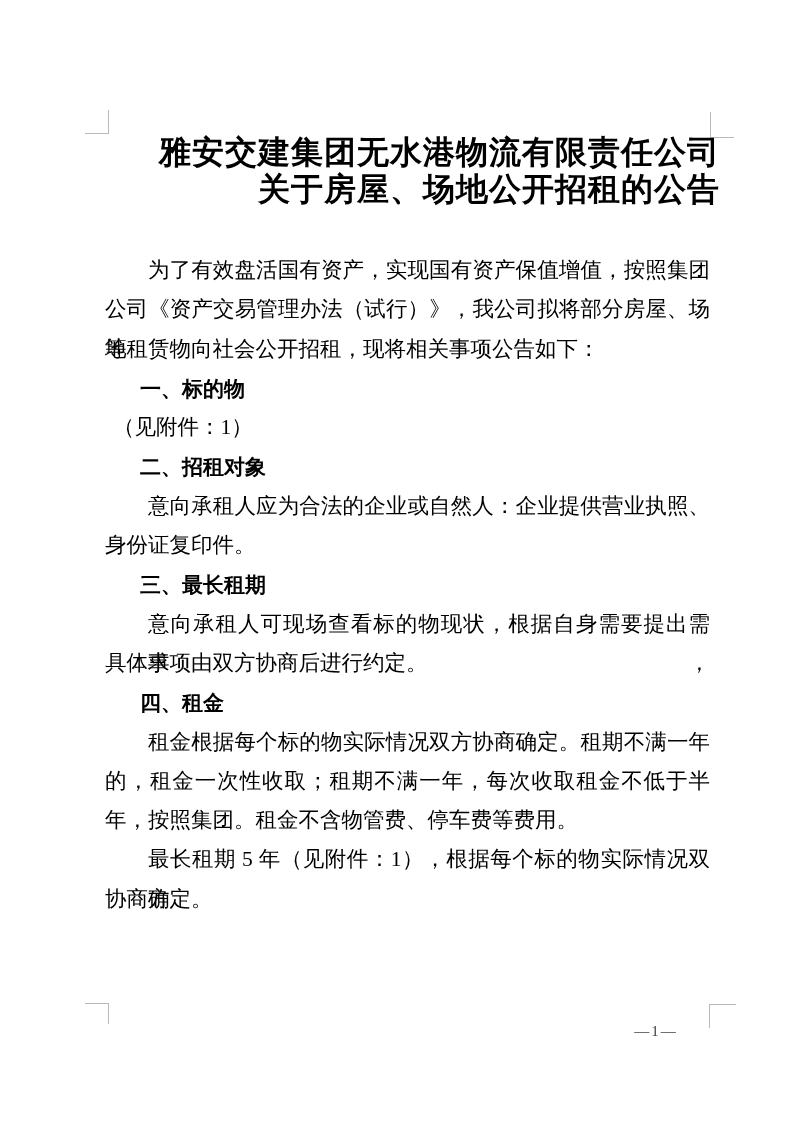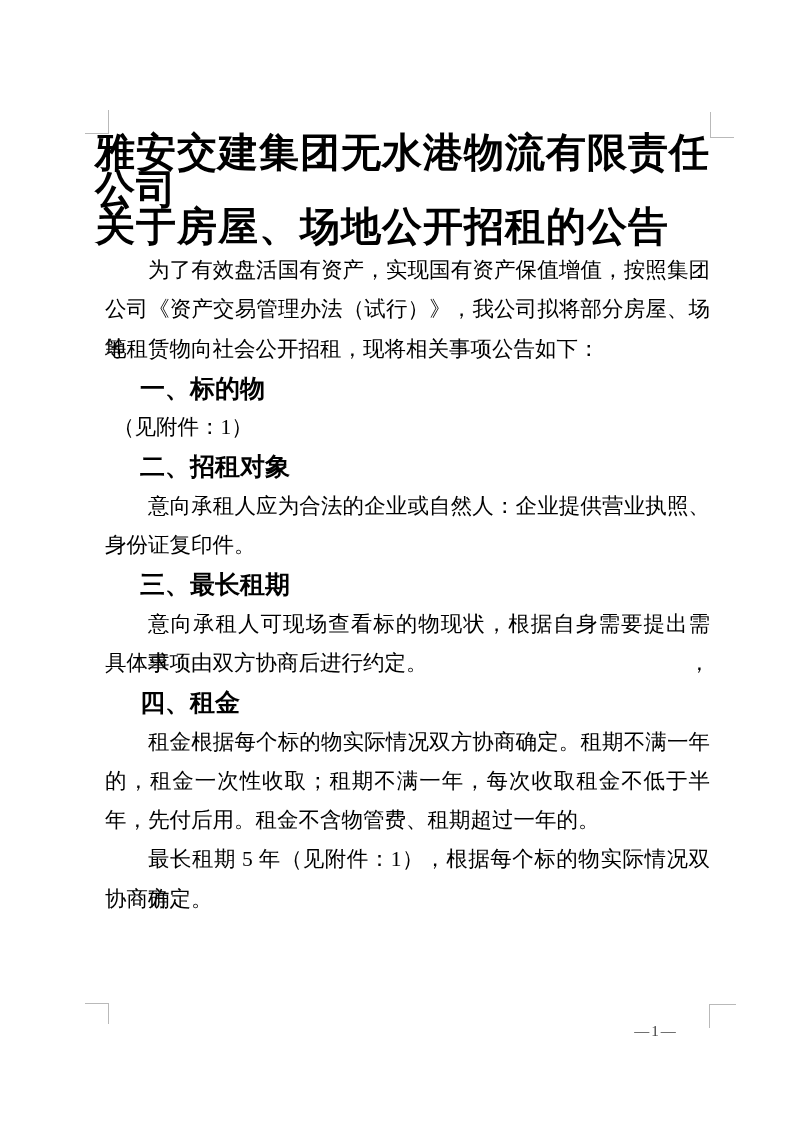--- a/index.html
+++ b/index.html
@@ -19,44 +19,44 @@
   .crop-tr { left: 710px; top: 112px;  width: 23px; height: 25px;
              border-left: 1px solid #b9b9b9;  border-bottom: 1px solid #b9b9b9; }
   .crop-bl { left: 85px;  top: 1003px; width: 23px; height: 20px;
              border-top: 1px solid #b9b9b9;   border-right: 1px solid #b9b9b9; }
   .crop-br { left: 709px; top: 1004px; width: 26px; height: 23px;
              border-top: 1px solid #b9b9b9;   border-left: 1px solid #b9b9b9; }
 
   .title-block {
     position: absolute;
     left: 95px; top: 134px; width: 625px;
-    text-align: left;
+    text-align: right;
     font-family: "Liberation Serif", serif;
     font-weight: 900;
-    font-size: 40px;
+    font-size: 32px;
     line-height: 37px;
     letter-spacing: 1px;
   }
 
   .body-block {
     position: absolute;
     left: 105px; top: 251px; width: 605px;
     font-size: 21.5px;
   }
   .line {
     height: 39.3px;
     line-height: 39.3px;
     white-space: nowrap;
   }
   .line.indent  { padding-left: 43px; }
   .line.stretch { white-space: normal; text-align: justify; text-align-last: justify; }
   .line.heading {
     font-family: "Liberation Sans", sans-serif;
     font-weight: 700;
-    font-size: 25px;
+    font-size: 21px;
     padding-left: 35px;
   }
   .line.paren   { padding-left: 8px; }
 
   .page-number {
     position: absolute;
     left: 628px; top: 1021px; width: 56px;
     text-align: center;
     font-size: 15px;
     color: #3d3d3d;
@@ -87,20 +87,20 @@
     <div class="line paren">（见附件：1）</div>
     <div class="line heading">二、招租对象</div>
     <div class="line indent stretch">意向承租人应为合法的企业或自然人：企业提供营业执照、</div>
     <div class="line">身份证复印件。</div>
     <div class="line heading">三、最长租期</div>
     <div class="line indent stretch">意向承租人可现场查看标的物现状，根据自身需要提出需求，</div>
     <div class="line">具体事项由双方协商后进行约定。</div>
     <div class="line heading">四、租金</div>
     <div class="line indent stretch">租金根据每个标的物实际情况双方协商确定。租期不满一年</div>
     <div class="line stretch">的，租金一次性收取；租期不满一年，每次收取租金不低于半</div>
-    <div class="line">年，先付后用。租金不含物管费、租期超过一年的。</div>
+    <div class="line">年，按照集团。租金不含物管费、停车费等费用。</div>
     <div class="line indent stretch">最长租期 5 年（见附件：1），根据每个标的物实际情况双方</div>
     <div class="line">协商确定。</div>
   </div>
 
   <div class="page-number">—1—</div>
 
 </div>
 
 </body></html>

